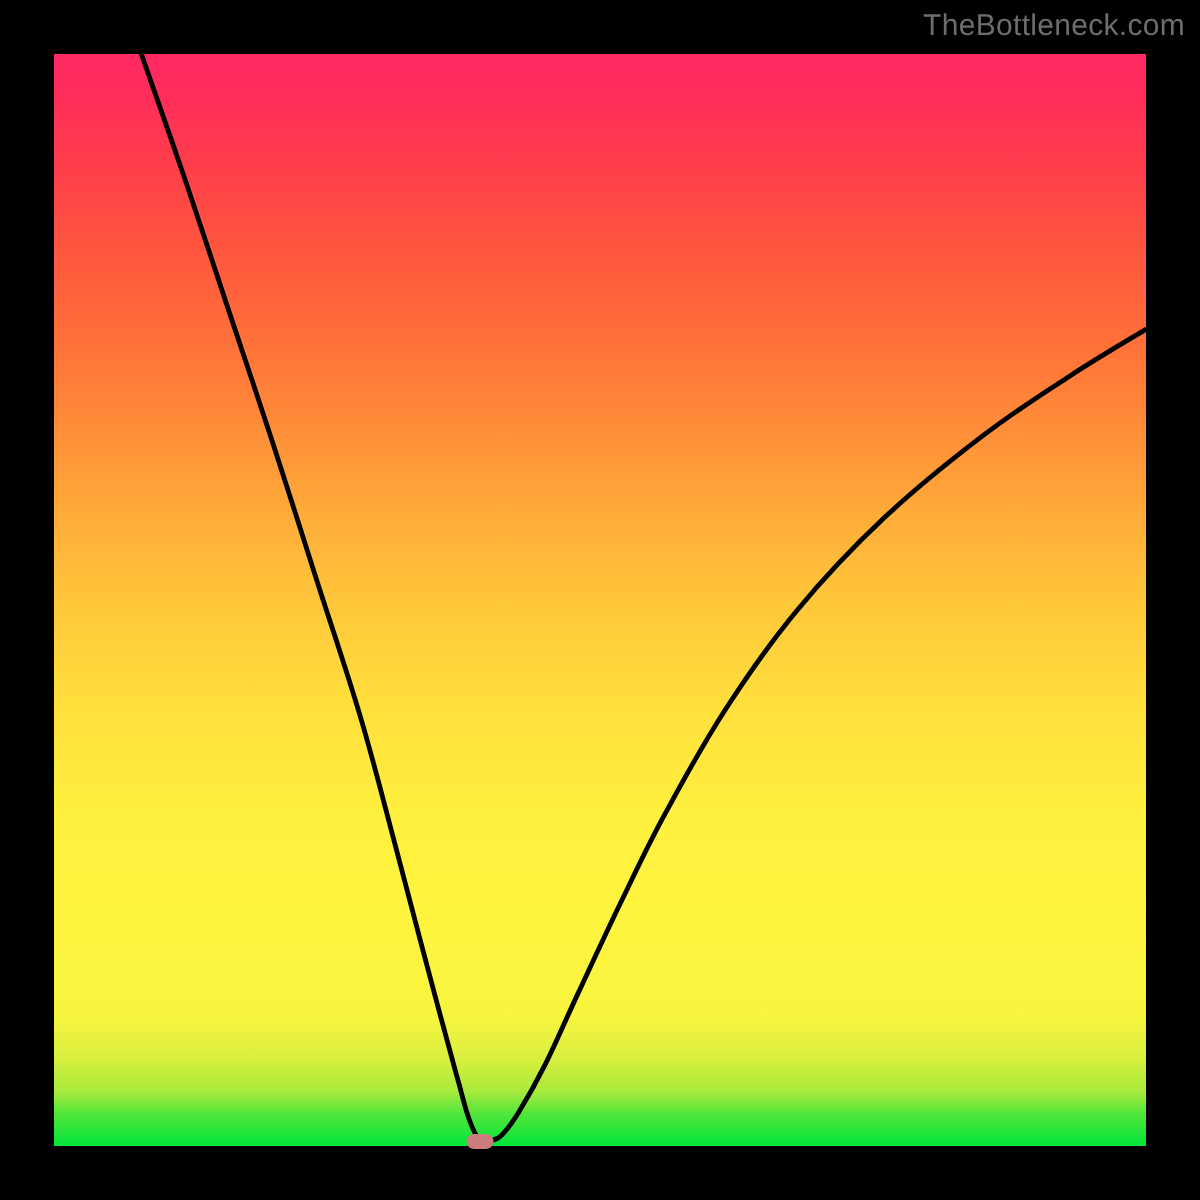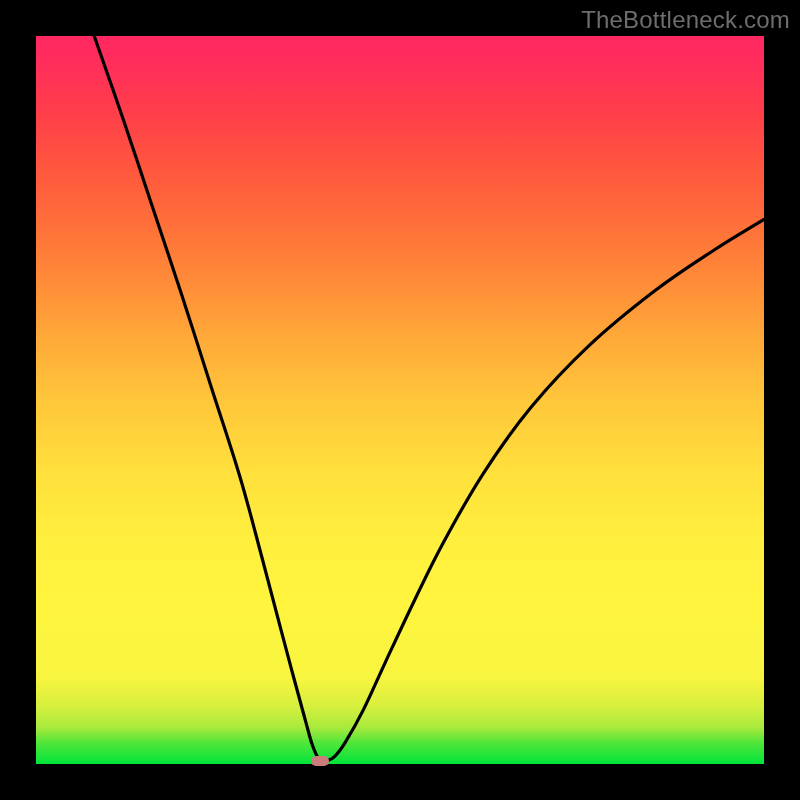--- a/index.html
+++ b/index.html
@@ -58,21 +58,21 @@
     height: 10px;
     border-radius: 5px;
     background: #cd7c7c;
     transform: translate(-50%, -50%);
   }
   .watermark {
     position: absolute;
     top: 6px;
     right: 10px;
     color: #6d6d6d;
-    font-size: 24px;
+    font-size: 20px;
     letter-spacing: 0.2px;
     font-weight: 400;
   }
 </style>
 </head>
 <body>
 
 <div class="frame">
   <div class="watermark">TheBottleneck.com</div>
 

